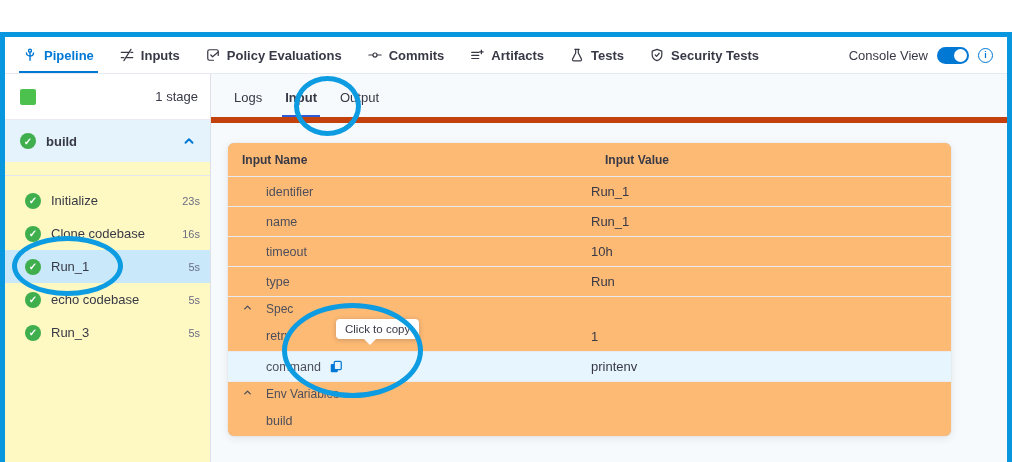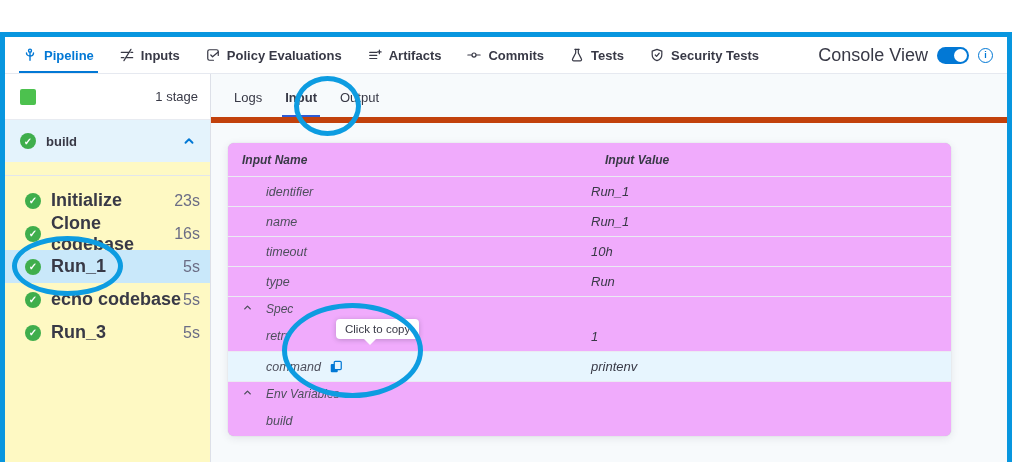--- a/index.html
+++ b/index.html
@@ -16,21 +16,21 @@
   .nav-tab {
     display:flex; align-items:center; gap:7px; margin-right:26px;
     font-size:13px; font-weight:700; color:#383946; cursor:pointer; position:relative;
   }
   .nav-tab svg { display:block; }
   .nav-tab.active { color:#0278d5; }
   .nav-tab.active::after {
     content:""; position:absolute; left:-4px; right:-4px; bottom:0; height:2px; background:#0278d5;
   }
   .nav-right { margin-left:auto; display:flex; align-items:center; gap:9px; }
-  .console-label { font-size:18px; color:#383946; }
+  .console-label { font-size:13px; color:#383946; }
   .toggle { width:32px; height:17px; border-radius:9px; background:#0278d5; position:relative; cursor:pointer; }
   .toggle .knob { position:absolute; right:2px; top:2px; width:13px; height:13px; border-radius:50%; background:#ffffff; }
   .info-icon {
     width:15px; height:15px; border:1.3px solid #0278d5; border-radius:50%;
     color:#0278d5; font-size:9px; font-weight:700; display:flex; align-items:center; justify-content:center; cursor:pointer;
   }
   
   .content { display:flex; height:414px; }
   .sidebar { width:206px; border-right:1px solid #dde0e8; background:#fef9c3; display:flex; flex-direction:column; }
   .mainpane { flex:1; background:#f7fafc; position:relative; }
@@ -38,37 +38,36 @@
   .stage-summary { height:46px; background:#ffffff; border-bottom:1px solid #e8ebf1; display:flex; align-items:center; padding:0 12px 0 15px; }
   .stage-square { width:16px; height:16px; border-radius:2px; background:#4cc14e; }
   .stage-count { margin-left:auto; font-size:13px; color:#383946; }
   .stage-header { height:42px; background:#e4f3fc; display:flex; align-items:center; padding:0 14px 0 15px; cursor:pointer; }
   .stage-header .stage-name { margin-left:10px; font-size:13px; font-weight:600; color:#383946; }
   .stage-header .chev { margin-left:auto; display:flex; }
   .steps-divider { margin:13px 0 0 0; border-top:1px solid #e3e6ec; }
   .steps { padding-top:8px; }
   .step-row { height:33px; display:flex; align-items:center; padding:0 10px 0 20px; cursor:pointer; }
   .step-row.selected { background:#c9e8fa; }
-  .step-label { margin-left:10px; font-size:18px; font-weight:700; color:#383946; }
-  .step-duration { margin-left:auto; font-size:16px; color:#6b6d85; }
+  .step-label { margin-left:10px; font-size:13px; font-weight:400; color:#383946; }
+  .step-duration { margin-left:auto; font-size:11px; color:#6b6d85; }
   .check {
     width:16px; height:16px; min-width:16px; border-radius:50%; background:#3fae4c;
     color:#ffffff; font-size:10px; font-weight:700; display:flex; align-items:center; justify-content:center;
   }
   
   .main-tabs { display:flex; gap:17px; padding:16px 0 0 20px; border-bottom:6px solid #c2410c; height:49px; }
   .mtab { font-size:13px; color:#383946; padding:0 3px 12px 3px; cursor:pointer; position:relative; }
   .mtab.active { font-weight:700; }
   .mtab.active::after { content:""; position:absolute; left:0; right:0; bottom:0; height:2px; background:#2e5cd6; }
   
   .card {
-    margin:20px 0 0 17px; width:723px; background:#f0abfc; border-radius:6px;
+    margin:20px 0 0 17px; width:723px; background:#fdba74; border-radius:6px;
     box-shadow:0 2px 8px rgba(40,41,61,.10), 0 0 1px rgba(40,41,61,.25);
     overflow:hidden;
-    font-style:italic;
   }
   .trow, .thead-row { display:grid; grid-template-columns:363px 1fr; align-items:center; }
   .thead-row { height:33px; font-size:12px; font-weight:700; color:#383946; }
   .thead-row > div { padding-left:14px; }
   .trow { height:30px; font-size:12.5px; border-top:1px solid #eaebf2; }
   .trow .tname { padding-left:38px; color:#4d4f5c; display:flex; align-items:center; gap:8px; }
   .trow .tvalue { color:#383946; font-size:13px; }
   .trow.no-border { border-top:none; }
   .trow.highlight { background:#e7f5fe; }
   .tsection { height:25px; display:flex; align-items:center; gap:13px; padding-left:14px; font-size:12px; color:#4d4f5c; border-top:1px solid #eaebf2; cursor:pointer; }
@@ -123,34 +122,34 @@
           <svg width="14" height="14" viewBox="0 0 16 16" fill="none" stroke="#383946" stroke-width="1.4" stroke-linecap="round" stroke-linejoin="round">
             <path d="M14 8.5V4a2 2 0 0 0-2-2H4a2 2 0 0 0-2 2v8a2 2 0 0 0 2 2h4.5"></path>
             <path d="M5.5 8l2 2L14 4.5"></path>
           </svg>
         </span>
       <span>Policy Evaluations</span>
     </div>
     <div class="nav-tab">
       <span>
           <svg width="14" height="14" viewBox="0 0 16 16" fill="none" stroke="#383946" stroke-width="1.4" stroke-linecap="round">
+            <circle cx="8" cy="8" r="2.3"></circle>
+            <path d="M1 8h4.2M10.8 8H15"></path>
+          </svg>
+        </span>
+      <span>Commits</span>
+    </div>
+    <div class="nav-tab">
+      <span>
+          <svg width="14" height="14" viewBox="0 0 16 16" fill="none" stroke="#383946" stroke-width="1.4" stroke-linecap="round">
             <path d="M2 5h8M2 8.5h8M2 12h8"></path>
             <path d="M13 2.5v4M11 4.5h4"></path>
           </svg>
         </span>
       <span>Artifacts</span>
-    </div>
-    <div class="nav-tab">
-      <span>
-          <svg width="14" height="14" viewBox="0 0 16 16" fill="none" stroke="#383946" stroke-width="1.4" stroke-linecap="round">
-            <circle cx="8" cy="8" r="2.3"></circle>
-            <path d="M1 8h4.2M10.8 8H15"></path>
-          </svg>
-        </span>
-      <span>Commits</span>
     </div>
     <div class="nav-tab">
       <span>
           <svg width="14" height="14" viewBox="0 0 16 16" fill="none" stroke="#383946" stroke-width="1.4" stroke-linecap="round" stroke-linejoin="round">
             <path d="M5.5 1.5h5"></path>
             <path d="M6.5 1.5v4.3L3 12.4A1.6 1.6 0 0 0 4.4 14.8h7.2a1.6 1.6 0 0 0 1.4-2.4L9.5 5.8V1.5"></path>
           </svg>
         </span>
       <span>Tests</span>
     </div>

